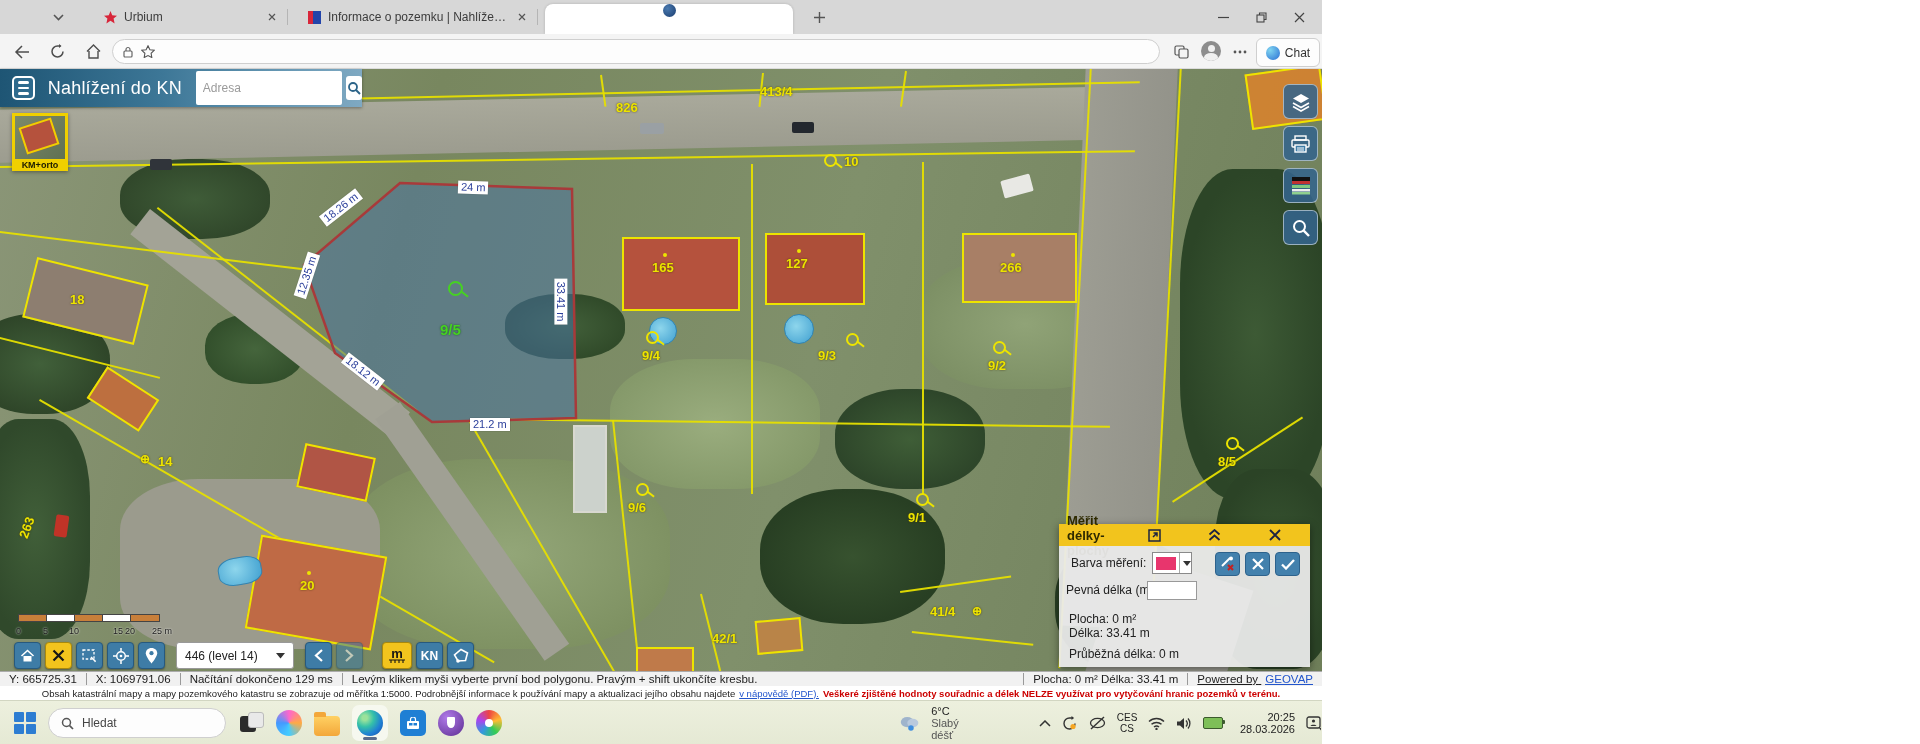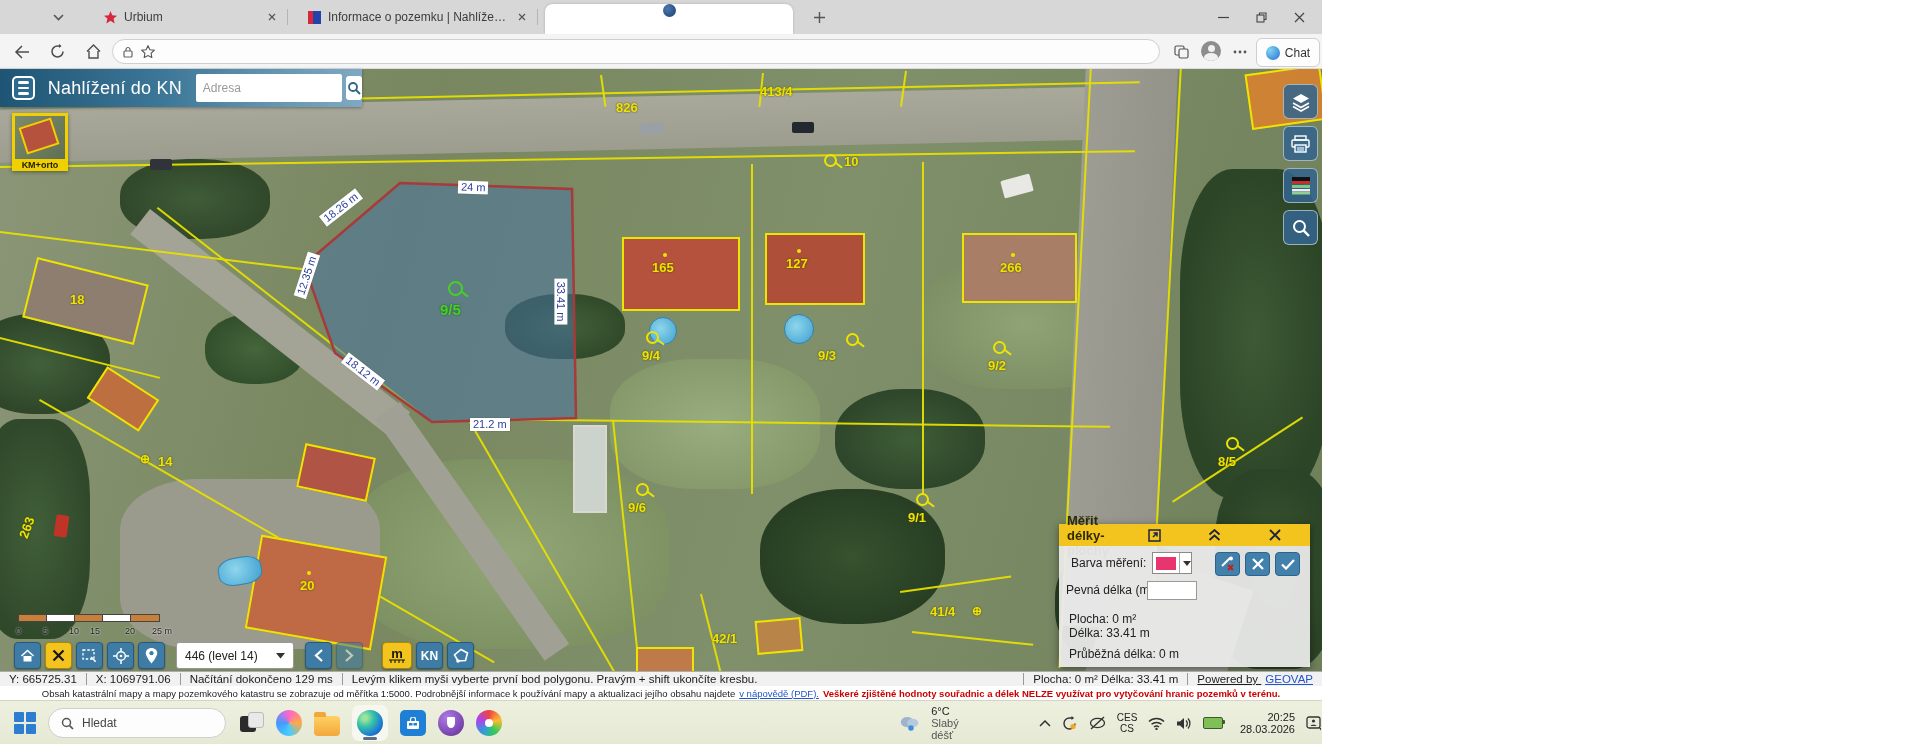--- a/index.html
+++ b/index.html
@@ -26,21 +26,21 @@
   .winctl{position:absolute;top:6px;width:30px;height:22px;display:flex;align-items:center;justify-content:center;color:#444;}
 
   
   .appheader{position:absolute;left:0;top:69px;width:362px;height:38px;
              background:linear-gradient(90deg,#1e5574 0%,#3d7797 45%,#6899b5 80%,#7fa9c2 100%);
              display:flex;align-items:center;box-shadow:0 1px 3px rgba(0,0,0,.35);}
   .burger{width:28px;height:24px;border:2px solid #fff;border-radius:5px;margin-left:12px;
           display:flex;flex-direction:column;justify-content:center;gap:3px;padding:0 4px;box-sizing:border-box;background:#2e6a8d;}
   .burger i{display:block;height:2.5px;background:#fff;border-radius:2px;}
   .apptitle{color:#fff;font-size:18px;margin-left:13px;letter-spacing:.2px;white-space:nowrap;}
-  .addr{margin-left:14px;width:132px;height:28px;border:none;border-radius:2px;font-size:12px;padding:0 7px;
+  .addr{margin-left:14px;width:132px;height:34px;border:none;border-radius:2px;font-size:12px;padding:0 7px;
         font-family:"Liberation Sans",sans-serif;color:#333;}
   .addr::placeholder{color:#9a9a9a;}
   .magbtn{margin-left:4px;width:24px;height:24px;background:#fff;border-radius:3px;display:flex;align-items:center;justify-content:center;}
 
   
   .map{position:absolute;left:0;top:69px;width:1322px;height:602px;overflow:hidden;
        background:linear-gradient(105deg,#8b9678 0%,#78875f 30%,#80906b 60%,#6f7f5a 100%);}
   .patch{position:absolute;border-radius:45%;}
   .road{position:absolute;transform-origin:0 0;}
   .yl{position:absolute;height:2px;background:#e6df00;transform-origin:0 0;opacity:.95;}
@@ -49,21 +49,21 @@
   .veh{position:absolute;border-radius:2px;}
   .pool{position:absolute;border-radius:50%;background:radial-gradient(circle at 40% 40%,#8ed6ec,#3f9fd0);border:1px solid #2f84b4;}
   .plabel{position:absolute;color:#ede400;font-weight:bold;font-size:13px;line-height:13px;
           text-shadow:0 0 2px rgba(70,55,0,.9);white-space:nowrap;}
   .plabel.dot::before{content:'';position:absolute;left:50%;top:-8px;width:4px;height:4px;border-radius:50%;background:#ede400;}
   .hook{position:absolute;width:9px;height:9px;border:2px solid currentColor;border-radius:50%;color:#ede400;}
   .hook::after{content:'';position:absolute;width:9px;height:2px;background:currentColor;right:-8px;bottom:-1px;transform:rotate(38deg);}
   .oplus{position:absolute;color:#ede400;font-size:12px;font-weight:bold;text-shadow:0 0 2px rgba(70,55,0,.9);}
   .mlabel{position:absolute;background:#fff;color:#2b3f9b;font-size:11px;line-height:13px;padding:0 3px;
           white-space:nowrap;transform-origin:50% 50%;box-shadow:0 0 1px rgba(0,0,0,.4);}
-  .greenlbl{position:absolute;color:#46d222;font-size:15px;font-weight:bold;text-shadow:0 0 2px rgba(0,60,0,.7);}
+  .greenlbl{position:absolute;color:#46d222;font-size:15px;font-weight:bold;text-shadow:0 0 2px rgba(0,60,0,.7);margin-top:20px;}
 
   .thumb{position:absolute;left:12px;top:44px;width:56px;height:58px;border:3px solid #f0d000;box-sizing:border-box;
          background:linear-gradient(135deg,#7b8a6b,#5d6e50);box-shadow:0 1px 4px rgba(0,0,0,.4);}
   .thumb .mini{position:absolute;left:7px;top:6px;width:30px;height:24px;background:#b5523d;border:2px solid #f0d000;transform:rotate(-18deg);}
   .thumb .cap{position:absolute;left:-3px;right:-3px;bottom:-3px;background:#f0d000;color:#1c1c00;font-size:9px;
               font-weight:bold;text-align:center;padding:1px 0;}
 
   .sbtn{position:absolute;left:1283px;width:35px;height:35px;border-radius:6px;background:rgba(52,100,140,.88);
         border:1px solid rgba(255,255,255,.5);display:flex;align-items:center;justify-content:center;box-sizing:border-box;}
 
@@ -397,21 +397,21 @@
     </div>
 
     <div class="scaleseg" style="left:18px;width:29px;background:#c87f3a;"></div>
     <div class="scaleseg" style="left:46px;width:29px;background:#fff;"></div>
     <div class="scaleseg" style="left:74px;width:29px;background:#c87f3a;"></div>
     <div class="scaleseg" style="left:102px;width:29px;background:#fff;"></div>
     <div class="scaleseg" style="left:130px;width:30px;background:#c87f3a;"></div>
     <span class="scalenum" style="left:16px;">0</span>
     <span class="scalenum" style="left:43px;">5</span>
     <span class="scalenum" style="left:69px;">10</span>
-    <span class="scalenum" style="left:90px;">15</span>
+    <span class="scalenum" style="left:113px;">15</span>
     <span class="scalenum" style="left:125px;">20</span>
     <span class="scalenum" style="left:152px;">25 m</span>
 
     <div class="maptb">
       <div class="mbtn">
           <svg width="15" height="14" viewBox="0 0 15 14">
             <path d="M1.5 7L7.5 1.5 13.5 7" fill="none" stroke="#fff" stroke-width="1.6"></path>
             <path d="M3.5 7v5.5h8V7" fill="#fff"></path>
           </svg>
         </div>

